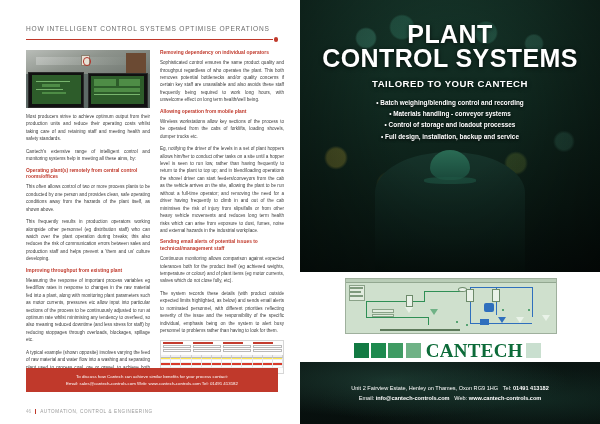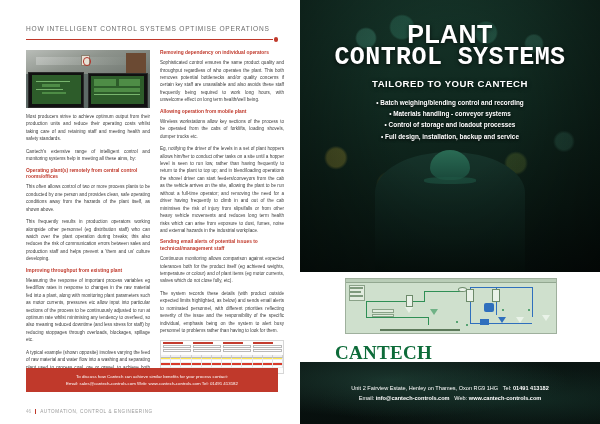--- a/index.html
+++ b/index.html
@@ -227,21 +227,21 @@
     text-align:center;
     color:#fff;
   }
   .hero-title {
     font-size:25px;
     font-weight:bold;
     letter-spacing:0.4px;
     line-height:0.97;
     text-shadow:0 1px 4px rgba(0,0,0,.7);
   }
-  .hero-title .l2 { display:block; font-size:25px;font-family:Liberation Mono, monospace; }
+  .hero-title .l2 { display:block; font-size:25px; }
   .hero-sub {
     margin-top:7px;
     font-size:9.6px;
     font-weight:bold;
     letter-spacing:0.5px;
     text-shadow:0 1px 4px rgba(0,0,0,.8);
   }
   .hero-bullets {
     margin-top:8px;
     list-style:none;
@@ -272,25 +272,24 @@
     border-left:4px solid transparent; border-right:4px solid transparent;
     border-top:6px solid #e9f2e8;
   }
   .scada .dot { position:absolute; width:2.4px; height:2.4px; background:#2f8f55; border-radius:50%; }
   .scada .bluebox { position:absolute; background:#2f6fbd; }
   .scada .lbl { position:absolute; height:1.6px; background:#7f9a7d; }
   .scada .panel { position:absolute; background:#e2ecdf; border:0.5px solid #8aa288; }
 
   .logo-row {
     position:absolute;
-    left:32px; top:70px;
+    left:54px; top:70px;
     display:flex;
     align-items:center;
     height:17px;
-    flex-direction:column;
   }
   .sq { width:15px; height:15px; margin-right:2.2px; }
   .sq1 { background:#127a43; }
   .sq2 { background:#1d8a4e; }
   .sq3 { background:#3f9b63; }
   .sq4 { background:#6fb286; }
   .sq5 { background:#c9dfcf; }
   .logo-word {
     font-family:"Liberation Serif", serif;
     font-size:19px;

